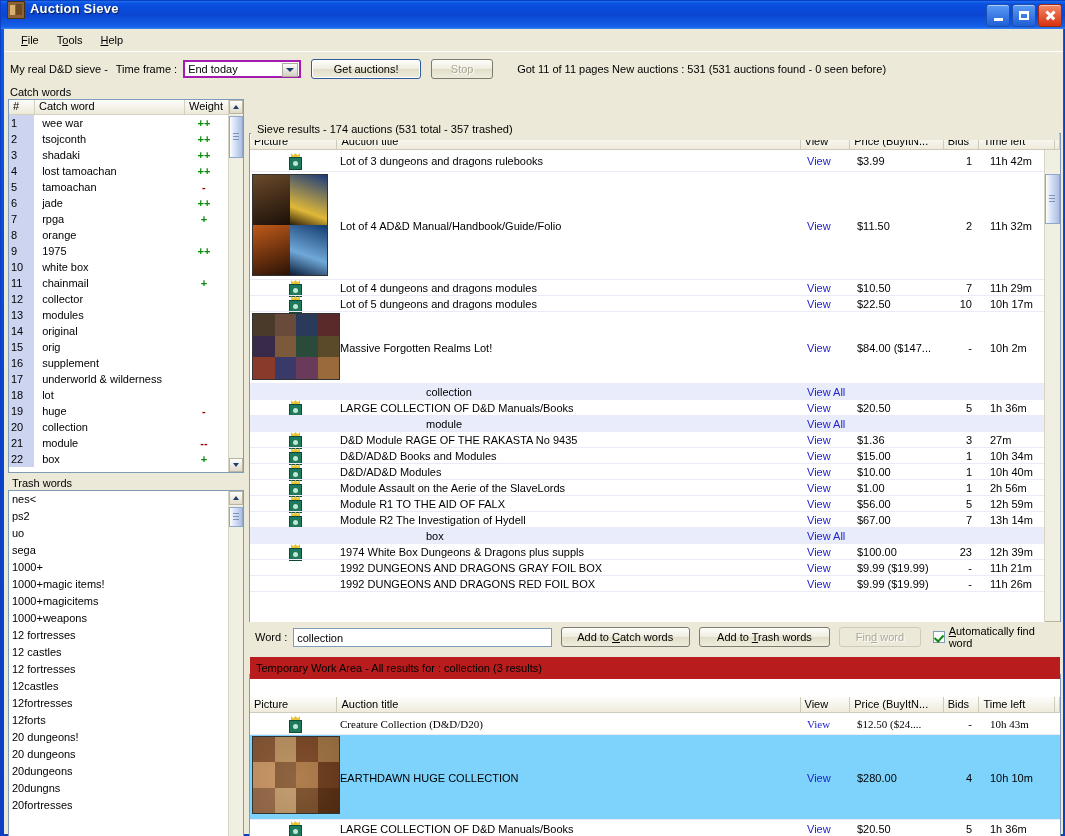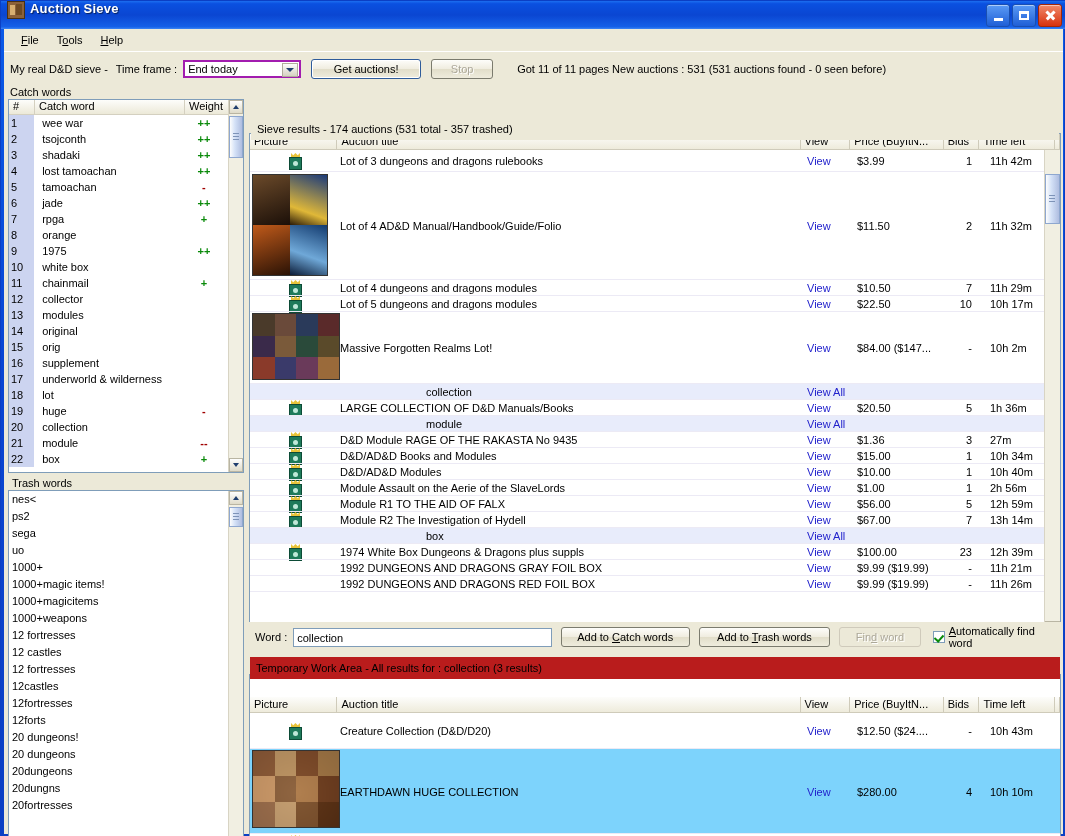--- a/index.html
+++ b/index.html
@@ -397,22 +397,22 @@
             </div>
         </div>
       </div>
 
       <div class="grp-label trashlabel">Trash words</div>
 
       <div class="listbox trashbox">
         <div class="tw-rows" id="trash-rows">
             <div class="tw-row">nes&lt;</div>
             <div class="tw-row">ps2</div>
+            <div class="tw-row">uo</div>
             <div class="tw-row">sega</div>
-            <div class="tw-row">uo</div>
             <div class="tw-row">1000+</div>
             <div class="tw-row">1000+magic items!</div>
             <div class="tw-row">1000+magicitems</div>
             <div class="tw-row">1000+weapons</div>
             <div class="tw-row">12  fortresses</div>
             <div class="tw-row">12 castles</div>
             <div class="tw-row">12 fortresses</div>
             <div class="tw-row">12castles</div>
             <div class="tw-row">12fortresses</div>
             <div class="tw-row">12forts</div>
@@ -732,21 +732,21 @@
           <div class="gheader">
             <div class="gh" style="width:88px;">Picture</div>
             <div class="gh" style="width:466px;">Auction title</div>
             <div class="gh" style="width:50px;">View</div>
             <div class="gh" style="width:94px;">Price (BuyItN...</div>
             <div class="gh" style="width:36px;">Bids</div>
             <div class="gh" style="width:76px;">Time left</div>
             <div class="gh" style="flex:1;"></div>
           </div>
           <div class="tbody" id="temp-rows">
-              <div class="grow" style="height: 36px;">
+              <div class="grow" style="height: 22px; font-family: Liberation Serif, serif;">
                 <div class="c-pic">
                   <div class="aicon">
                     <span class="crown"></span>
                     <span class="body"></span>
                   </div>
                 </div>
                 <div class="c-title">Creature Collection (D&amp;D/D20)</div>
                 <div class="c-view">View</div>
                 <div class="c-price">$12.50 ($24....</div>
                 <div class="c-bids">-</div>

